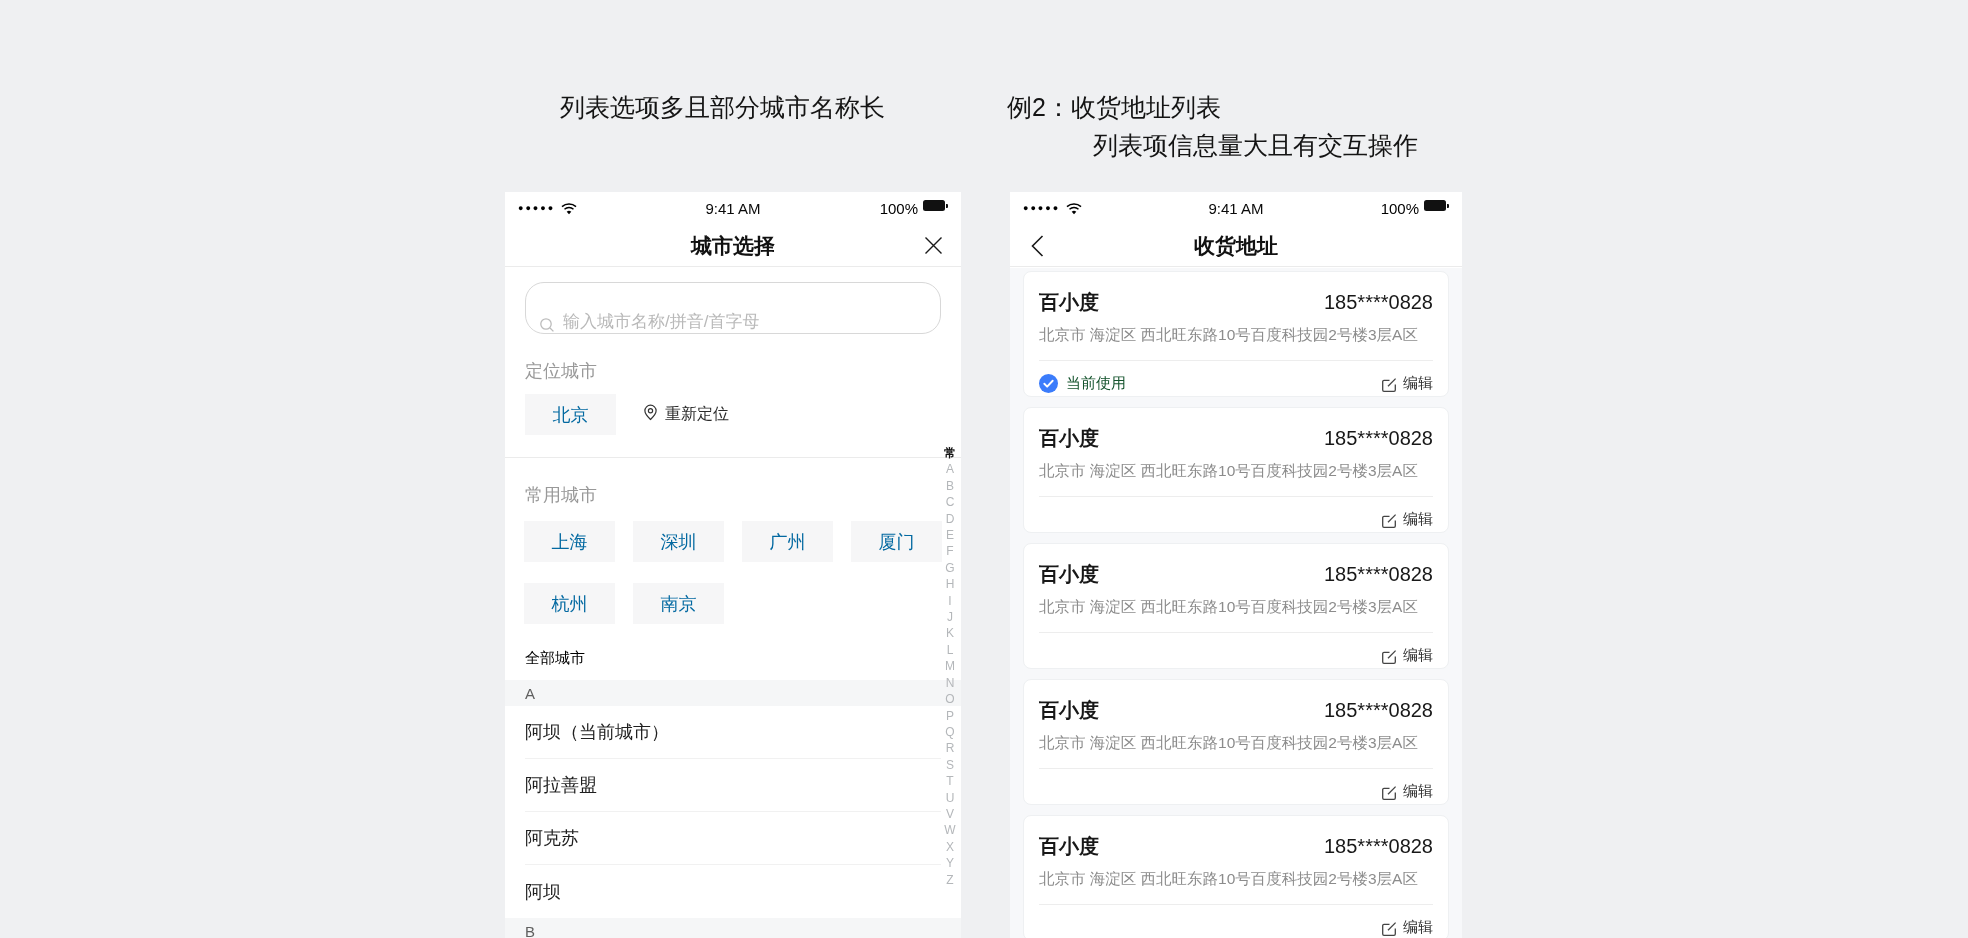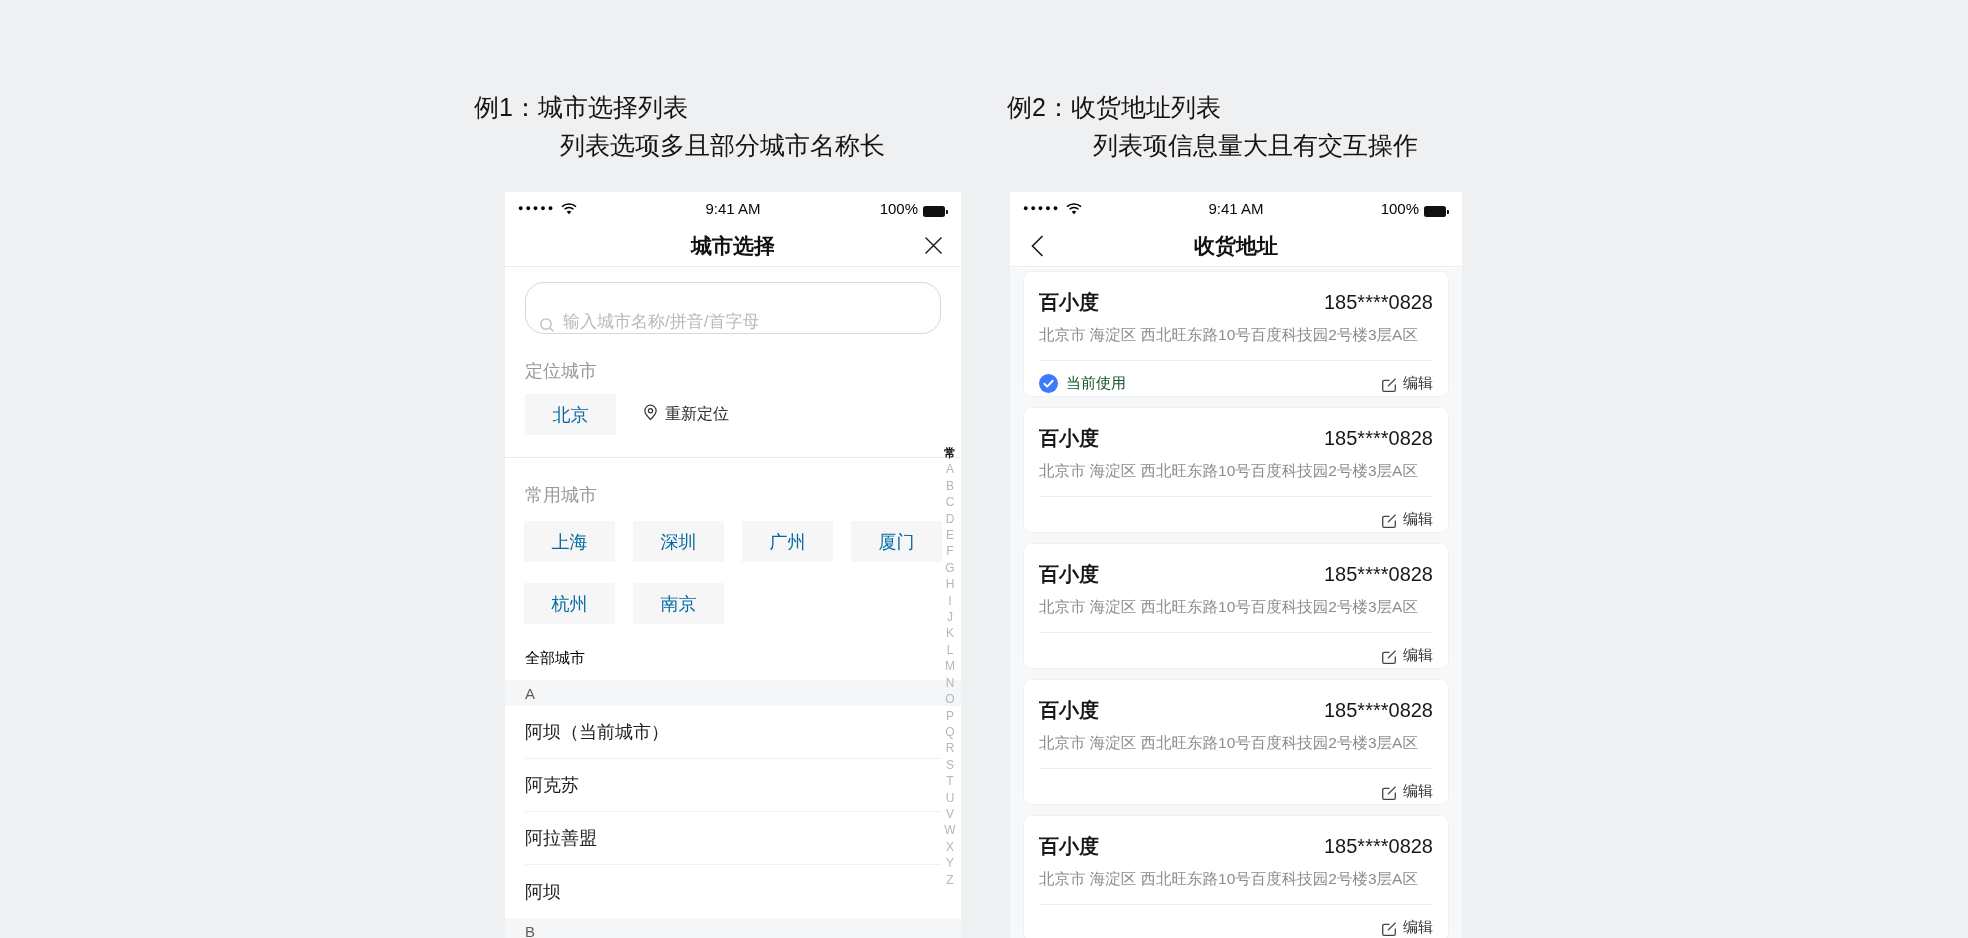--- a/index.html
+++ b/index.html
@@ -16,21 +16,21 @@
 
   .phone{position:absolute;top:192px;background:#fff;overflow:hidden;}
   .phone1{left:505px;width:456px;height:746px;}
   .phone2{left:1010px;width:452px;height:746px;}
 
   
   .statusbar{height:33px;display:flex;align-items:center;padding:0 13px;color:#000;}
   .sb-left{display:flex;align-items:center;gap:6px;width:130px;}
   .dots{font-size:9px;letter-spacing:2px;line-height:1;}
   .sb-time{flex:1;text-align:center;font-size:15px;color:#0a0a0a;}
-  .sb-right{width:130px;display:flex;align-items:flex-end;justify-content:flex-end;gap:5px;font-size:15px;}
+  .sb-right{width:130px;display:flex;align-items:flex-start;justify-content:flex-end;gap:5px;font-size:15px;}
   .battery{display:flex;align-items:center;}
   .battery .bb{width:22px;height:11px;background:#111;border-radius:2.5px;}
   .battery .bt{width:2px;height:4px;background:#111;border-radius:0 1px 1px 0;margin-left:1px;}
 
   
   .navbar{height:42px;position:relative;display:flex;align-items:center;justify-content:center;border-bottom:1px solid #ebebeb;}
   .nav-title{font-size:21px;font-weight:600;color:#111;}
   .nav-close{position:absolute;right:17px;top:10px;line-height:0;cursor:pointer;}
   .nav-back{position:absolute;left:21px;top:10px;line-height:0;cursor:pointer;}
 
@@ -61,21 +61,20 @@
   .card-div{margin-top:14px;border-top:1px solid #ededed;}
   .card-foot{height:44px;display:flex;align-items:center;}
   .cur{display:flex;align-items:center;gap:8px;font-size:15px;color:#14532d;}
   .edit{margin-left:auto;display:flex;align-items:flex-end;gap:6px;font-size:15px;color:#333;cursor:pointer;}
   .icon{line-height:0;display:inline-flex;}
 </style>
 </head>
 <body>
 
 <div class="caption caption1">
-  <div>例1：城市选择列表</div>
   <div class="sub">列表选项多且部分城市名称长</div>
 </div>
 <div class="caption caption2">
   <div>例2：收货地址列表</div>
   <div class="sub">列表项信息量大且有交互操作</div>
 </div>
 
 <div class="phone phone1">
   <div class="statusbar">
     <span class="sb-left">
@@ -139,22 +138,22 @@
       <div class="chip">厦门</div>
       <div class="chip">杭州</div>
       <div class="chip">南京</div>
     </div>
 
   <div class="all-label">全部城市</div>
   <div>
       <div class="letter-head">A</div>
       <div class="sec-rows">
         <div class="city-row">阿坝（当前城市）</div>
+        <div class="city-row">阿拉善盟</div>
         <div class="city-row">阿克苏</div>
-        <div class="city-row">阿拉善盟</div>
         <div class="city-row">阿坝</div>
       </div>
       <div class="letter-head">B</div>
       <div class="sec-rows">
         <div class="city-row">北京（定位城市）</div>
       </div>
     </div>
 
   <div class="index-rail">
       <span class="idx active">常</span>

